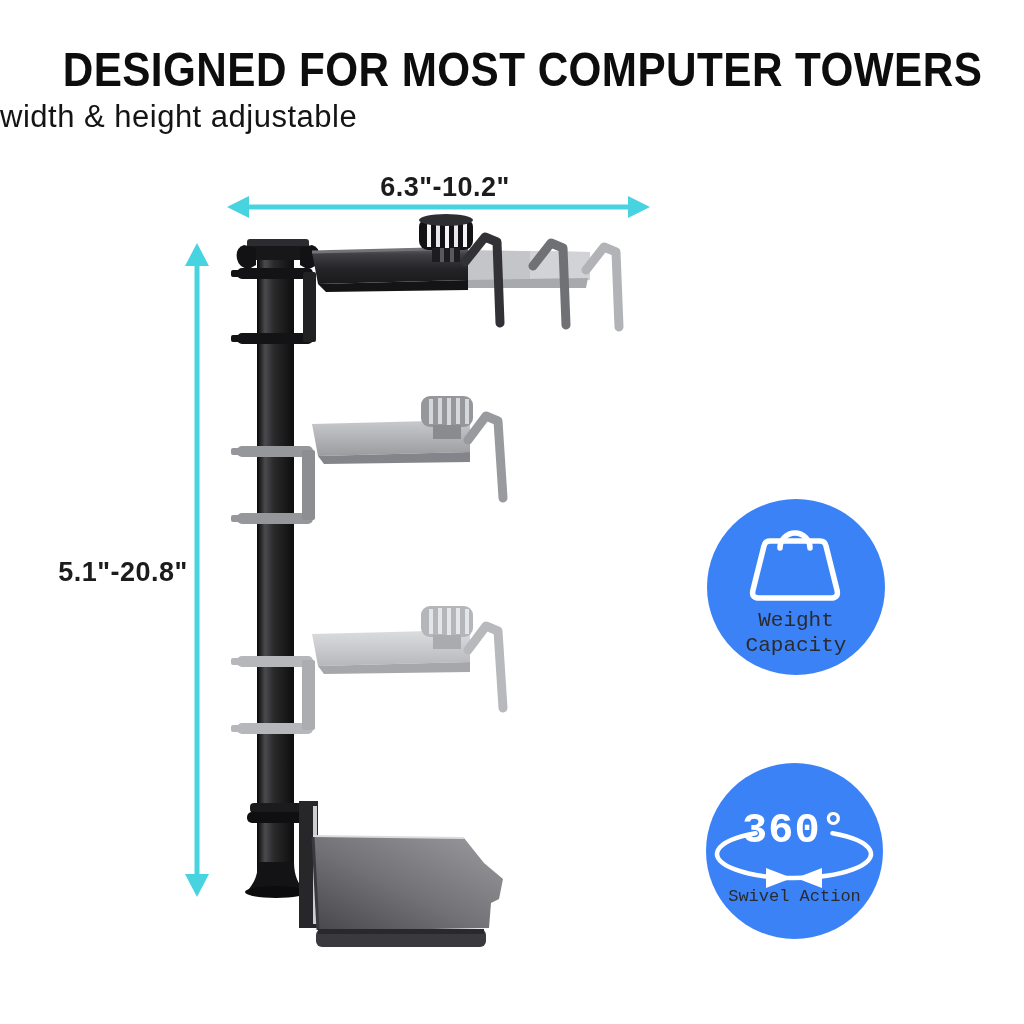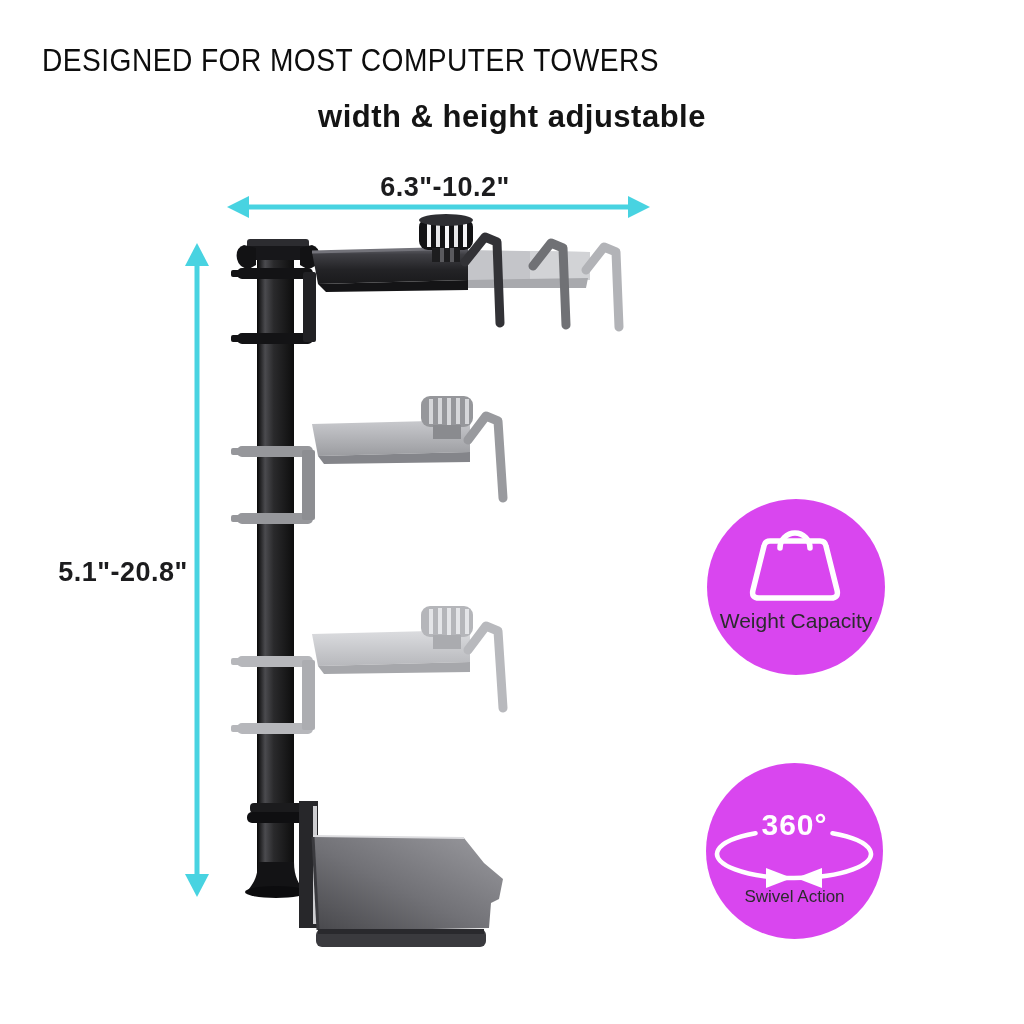--- a/index.html
+++ b/index.html
@@ -1,50 +1,50 @@
 <!DOCTYPE html>
 <html><head>
 <meta charset="utf-8">
 <style>
   html,body{margin:0;padding:0;background:#ffffff;}
   .stage{
     position:relative;width:1024px;height:1024px;overflow:hidden;
     background:#ffffff;font-family:"Liberation Sans", sans-serif;
   }
   .title{
-    position:absolute;top:42px;left:0;right:0;text-align:left;
-    font-size:32px;font-weight:normal;color:#0d0d0d;white-space:nowrap;margin:0;
+    position:absolute;top:42px;left:0;right:0;text-align:right;
+    font-size:48px;font-weight:bold;color:#0d0d0d;white-space:nowrap;margin:0;
   }
   .title .squeeze{display:inline-block;transform:scaleX(0.88);transform-origin:center;letter-spacing:0.5px;}
   .subtitle{
-    position:absolute;top:99px;left:0;right:0;text-align:center;
-    font-size:31px;font-weight:bold;color:#141414;letter-spacing:0.5px;
+    position:absolute;top:99px;left:0;right:0;text-align:left;
+    font-size:31px;font-weight:normal;color:#141414;letter-spacing:0.5px;
   }
   .dim-label{
     position:absolute;font-size:27px;font-weight:bold;color:#1c1c1e;
     text-align:center;white-space:nowrap;letter-spacing:0.5px;
   }
   .dim-label.width{left:330px;top:172px;width:230px;}
   .dim-label.height{left:50px;top:557px;width:146px;}
   .diagram-svg{position:absolute;left:0;top:0;}
 
   
-  .badge{position:absolute;border-radius:50%;background:#d946ef;}
+  .badge{position:absolute;border-radius:50%;background:#3b82f6;font-family:Liberation Mono, monospace;}
   .badge-weight{left:707px;top:499px;width:178px;height:176px;}
   .badge-swivel{left:706px;top:763px;width:177px;height:176px;}
   .badge svg{position:absolute;left:0;top:0;}
   .badge-caption{
     position:absolute;left:0;right:0;text-align:center;color:#2b2b2d;
     font-size:21px;line-height:1.18;font-weight:normal;
   }
   .badge-weight .badge-caption{top:110px;}
   .badge-swivel .badge-caption{top:124px;font-size:17px;}
   .deg-value{
     position:absolute;left:0;right:0;top:47px;text-align:center;
-    color:#ffffff;font-size:30px;font-weight:bold;letter-spacing:1px;line-height:1;
+    color:#ffffff;font-size:42px;font-weight:bold;letter-spacing:1px;line-height:1;
   }
 
   
   .cyan{fill:#48d3e1;}
   .cyan-line{stroke:#48d3e1;stroke-width:5;}
   .arm .collar,.arm .collar-tab{fill:#96979b;}
   .arm .bracket{fill:#8d8e92;}
   .arm .lip{fill:#84858a;}
   .arm .knob{fill:#96979b;}
   .arm .knob-stripe{fill:#d6d7da;}

